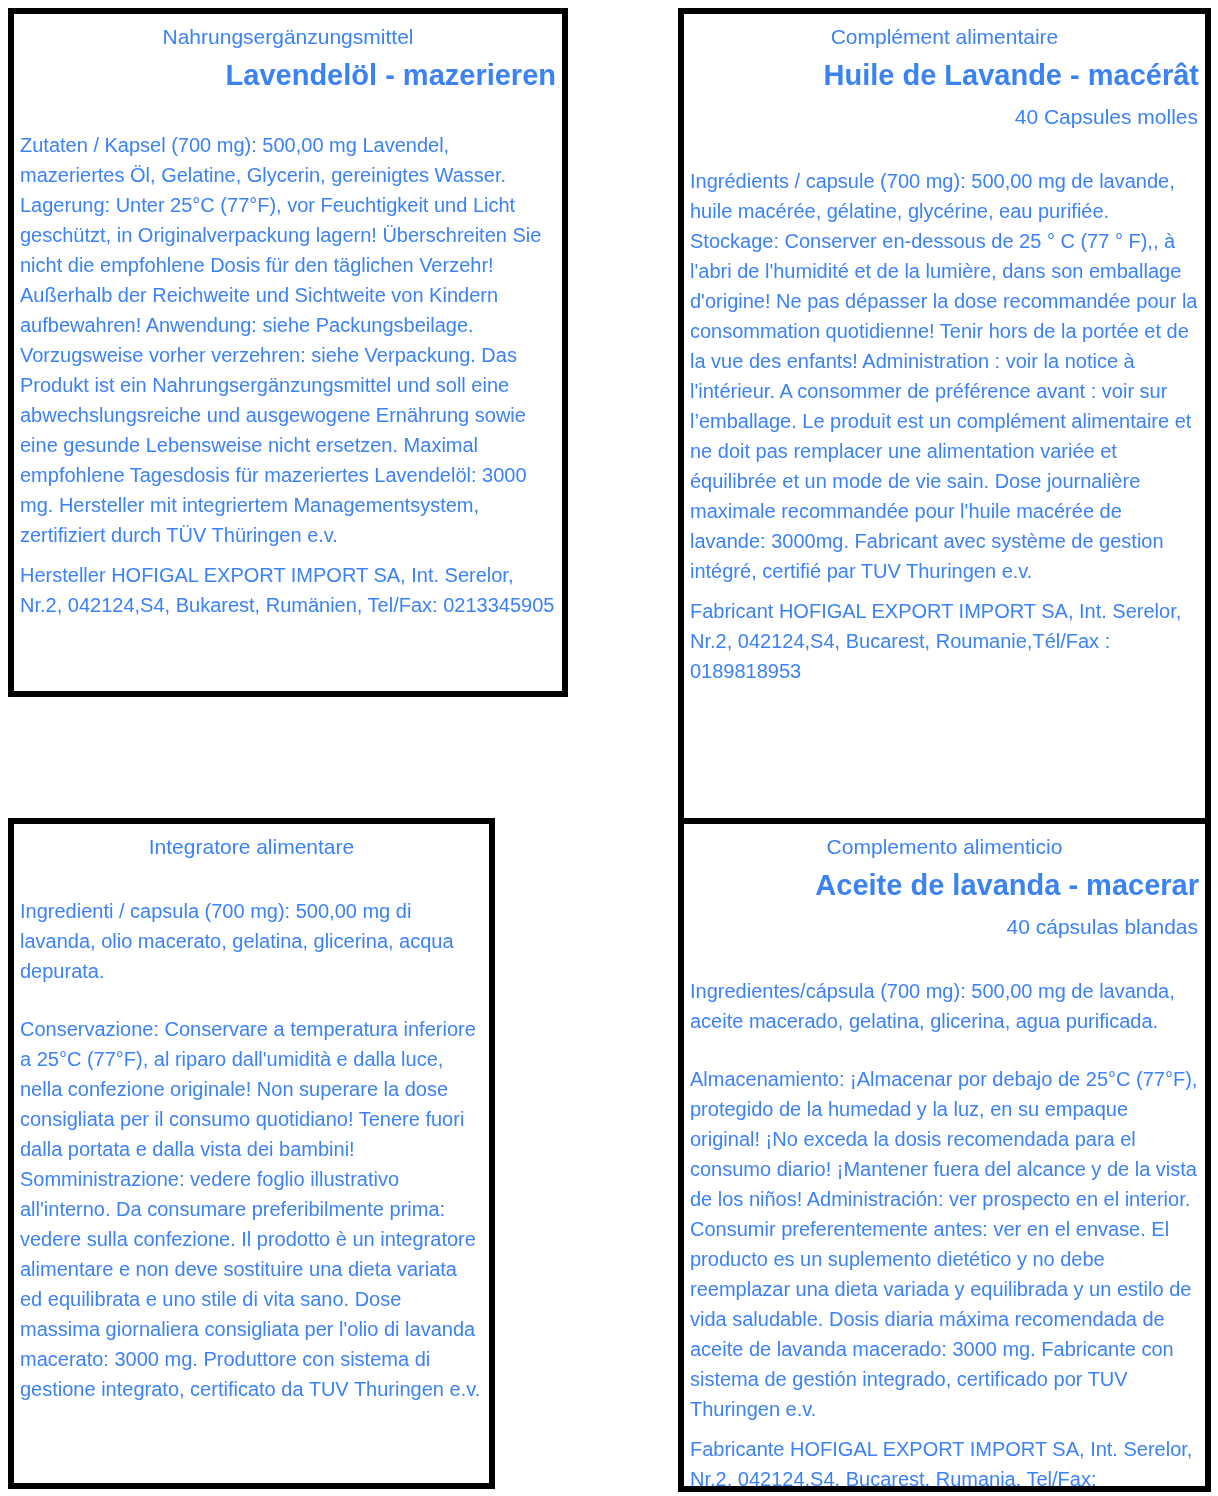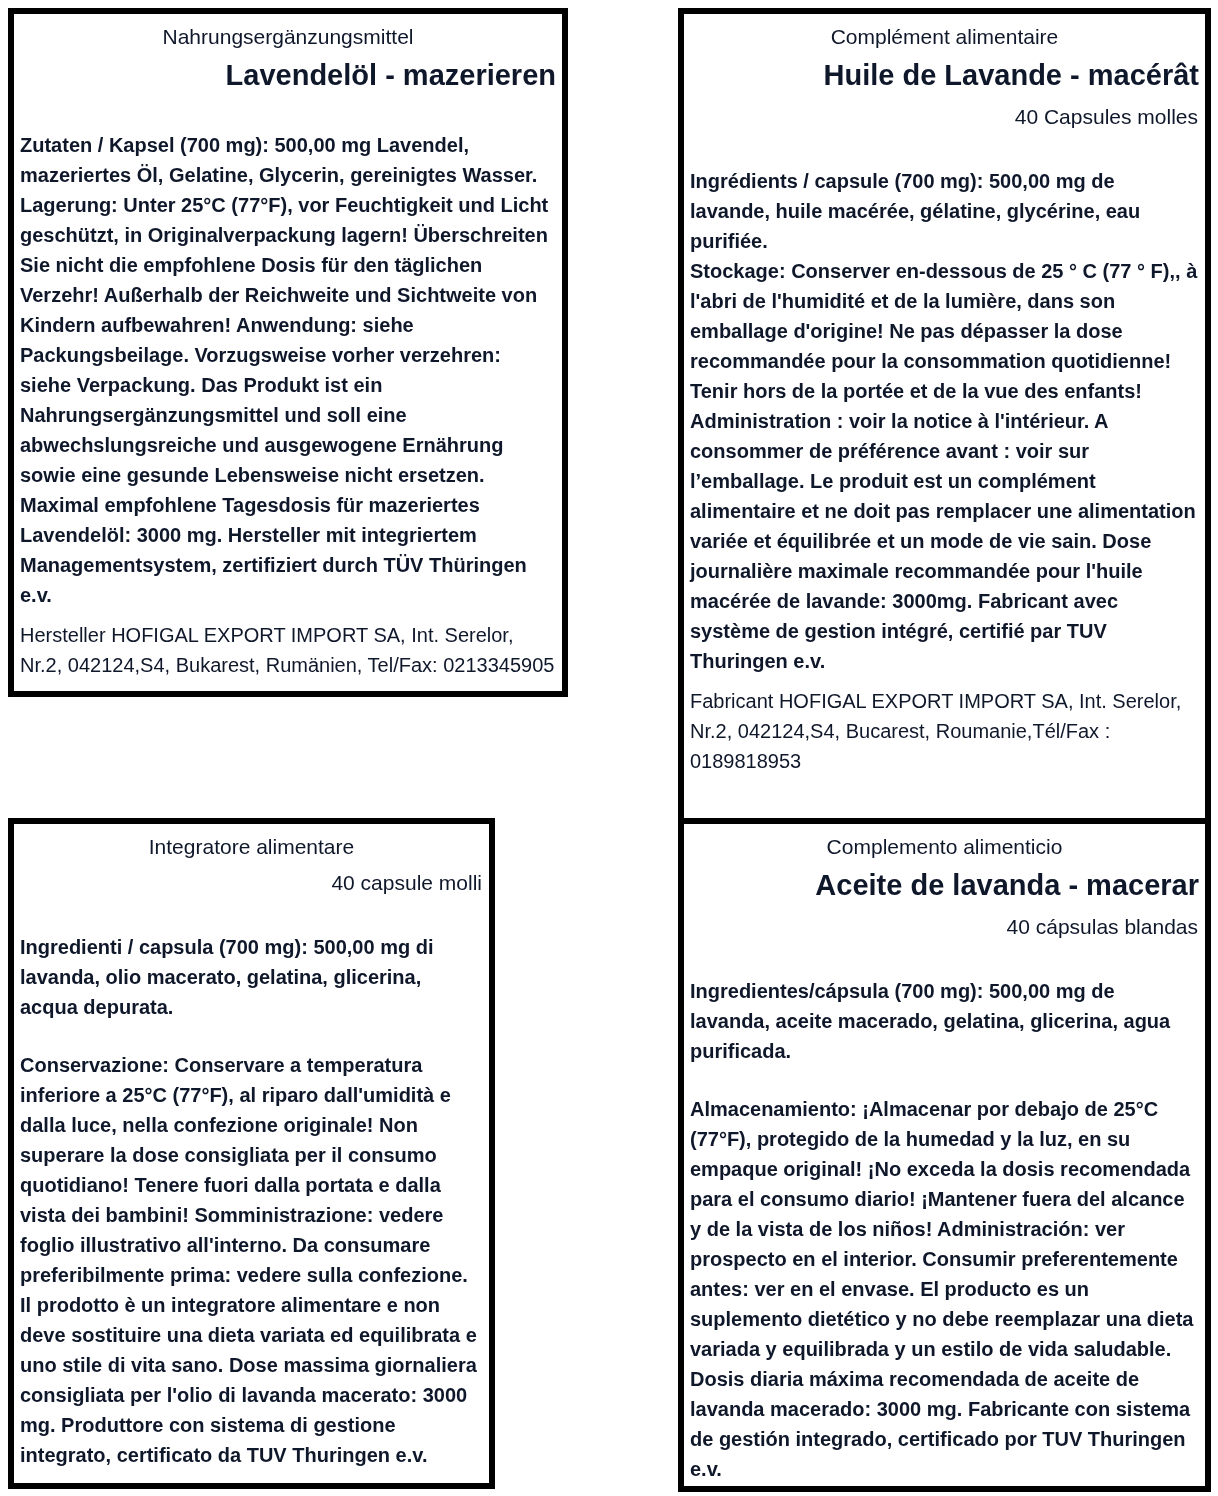--- a/index.html
+++ b/index.html
@@ -2,21 +2,21 @@
 <html><head>
 <meta charset="utf-8">
 <style>
   * { margin: 0; padding: 0; box-sizing: border-box; }
   html, body { background: #ffffff; }
   .page {
     position: relative;
     width: 1218px;
     height: 1496px;
     background: #ffffff;
-    color: #0f172a;
+    color: #3b82f6;
     font-family: "Liberation Sans", sans-serif;
   }
   .label-box {
     position: absolute;
     background: #ffffff;
     border: 6px solid #000000;
     padding: 10px 6px 0 6px;
     overflow: hidden;
   }
   .box-de { left: 8px;   top: 8px;   width: 560px; height: 689px; }
@@ -36,21 +36,21 @@
     line-height: 38px;
     margin-top: 6px;
   }
   .quantity {
     text-align: right;
     font-size: 21px;
     line-height: 26px;
     margin-top: 10px;
     padding-right: 1px;
   }
-  .body-text { margin-top: 36px; font-weight: bold; }
+  .body-text { margin-top: 36px; }
   .body-text p {
     font-size: 20px;
     line-height: 30px;
     text-align: left;
   }
   .para-gap { margin-top: 28px; }
   .manufacturer {
     margin-top: 10px;
     font-size: 20px;
     line-height: 30px;
@@ -77,21 +77,20 @@
     <div class="quantity">40 Capsules molles</div>
     <div class="body-text">
       <p>Ingrédients / capsule (700 mg): 500,00 mg de lavande, huile macérée, gélatine, glycérine, eau purifiée.</p>
       <p>Stockage: Conserver en-dessous de 25 ° C (77 ° F),, à l'abri de l'humidité et de la lumière, dans son emballage d'origine! Ne pas dépasser la dose recommandée pour la consommation quotidienne! Tenir hors de la portée et de la vue des enfants! Administration : voir la notice à l'intérieur. A consommer de préférence avant : voir sur l’emballage. Le produit est un complément alimentaire et ne doit pas remplacer une alimentation variée et équilibrée et un mode de vie sain. Dose journalière maximale recommandée pour l'huile macérée de lavande: 3000mg. Fabricant avec système de gestion intégré, certifié par TUV Thuringen e.v.</p>
     </div>
     <div class="manufacturer">Fabricant HOFIGAL EXPORT IMPORT SA, Int. Serelor, Nr.2, 042124,S4, Bucarest, Roumanie,Tél/Fax : 0189818953</div>
   </div>
 
   <div class="label-box box-it">
     <div class="category">Integratore alimentare</div>
-    <div class="quantity">40 capsule molli</div>
     <div class="body-text">
       <p>Ingredienti / capsula (700 mg): 500,00 mg di lavanda, olio macerato, gelatina, glicerina, acqua depurata.</p>
       <p class="para-gap">Conservazione: Conservare a temperatura inferiore a 25°C (77°F), al riparo dall'umidità e dalla luce, nella confezione originale! Non superare la dose consigliata per il consumo quotidiano! Tenere fuori dalla portata e dalla vista dei bambini! Somministrazione: vedere foglio illustrativo all'interno. Da consumare preferibilmente prima: vedere sulla confezione. Il prodotto è un integratore alimentare e non deve sostituire una dieta variata ed equilibrata e uno stile di vita sano. Dose massima giornaliera consigliata per l'olio di lavanda macerato: 3000 mg. Produttore con sistema di gestione integrato, certificato da TUV Thuringen e.v.</p>
     </div>
   </div>
 
   <div class="label-box box-es">
     <div class="category">Complemento alimenticio</div>
     <div class="title">Aceite de lavanda - macerar</div>
     <div class="quantity">40 cápsulas blandas</div>

